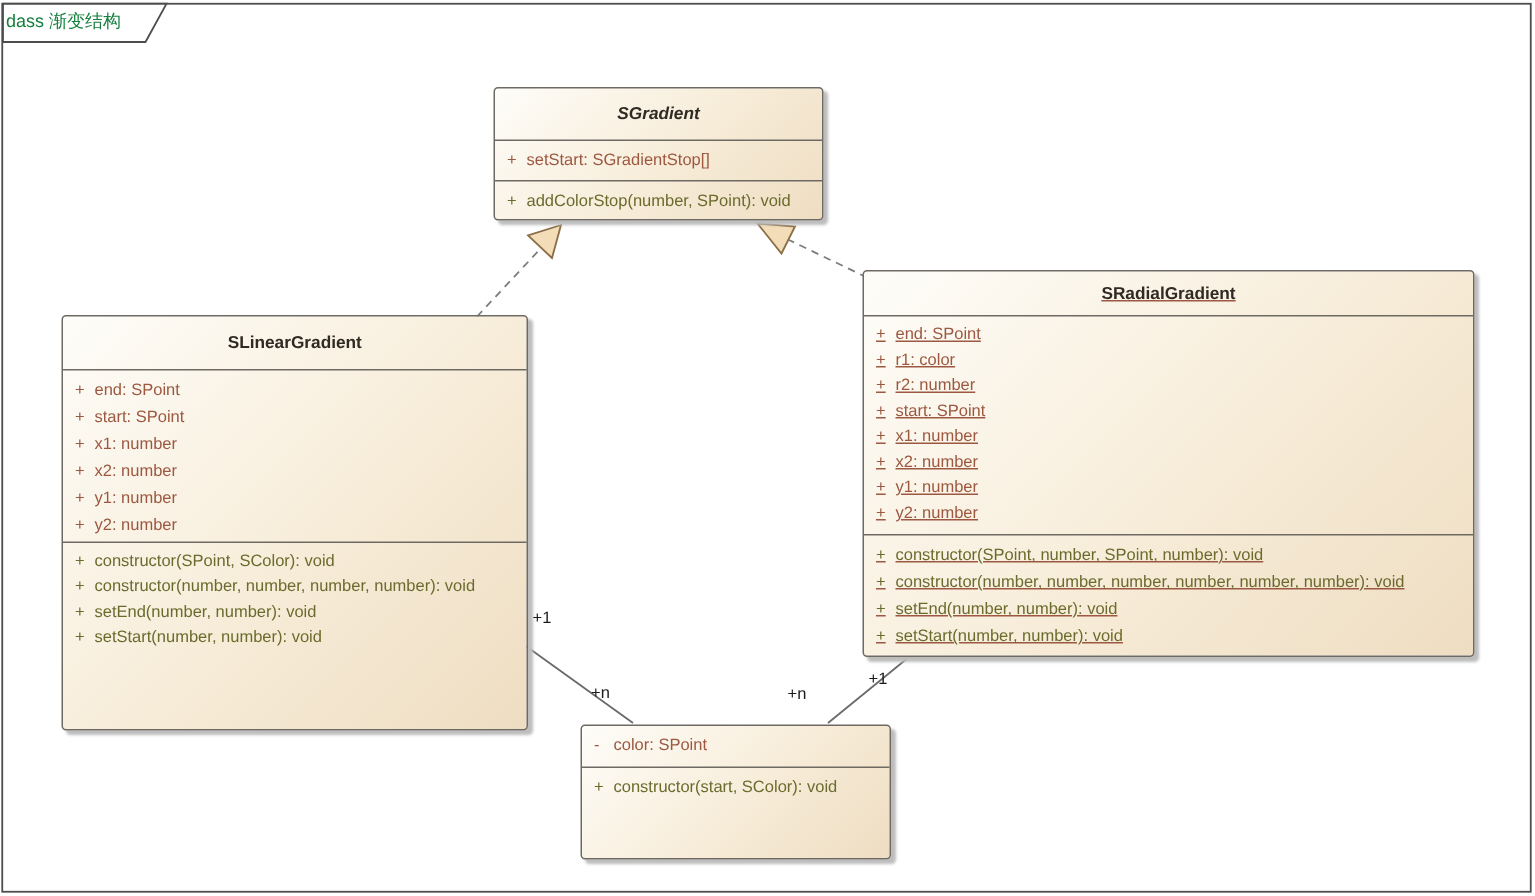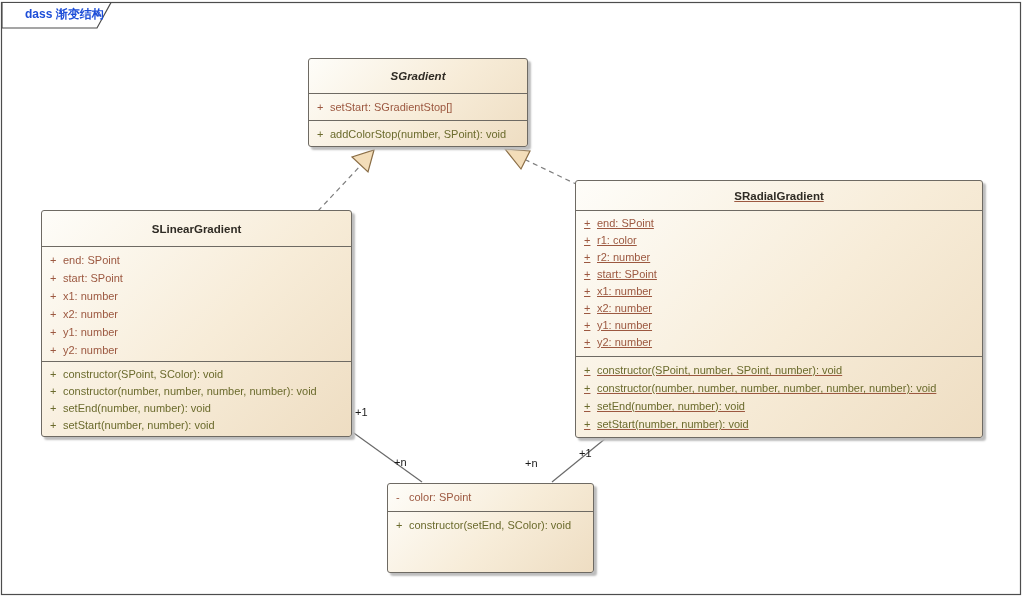--- a/index.html
+++ b/index.html
@@ -39,21 +39,21 @@
   .compartment.attrs{border-bottom:1px solid var(--border);color:var(--attr);}
   .compartment.methods{color:var(--method);flex:1 1 auto;}
   .member-row{display:flex;line-height:18px;white-space:nowrap;}
   .lh17 .member-row{line-height:17px;}
   .member-row .vis{flex:0 0 21px;padding-left:8px;box-sizing:border-box;}
   .member-row .mtext{flex:1 1 auto;padding-right:3px;}
   .mult-label{
     position:absolute;z-index:3;font-size:11px;color:var(--label);line-height:13px;
   }
   #frame-tab-label{
-    position:absolute;left:25px;top:6px;z-index:3;font-size:12px;font-weight:bold;color:#1d4ed8;
+    position:absolute;left:4px;top:6px;z-index:3;font-size:12px;font-weight:normal;color:#15803d;
     white-space:nowrap;
   }
   .dashed-line{stroke:var(--line);stroke-width:1.2;stroke-dasharray:5 4;fill:none;}
   .solid-line{stroke:#6a6a6a;stroke-width:1.2;fill:none;}
   .tri{fill:var(--arrow-fill);stroke:var(--arrow-border);stroke-width:1.2;}
   .frame-stroke{fill:none;stroke:#4d4d4d;stroke-width:1.2;}
   .tab-shape{fill:#ffffff;stroke:#4d4d4d;stroke-width:1.2;}
 </style>
 </head>
 <body>
@@ -80,37 +80,37 @@
       <line class="solid-line" x1="351" y1="431" x2="422" y2="482"></line>
     </g>
 
     <g>
       <line class="solid-line" x1="606" y1="438" x2="552" y2="482"></line>
     </g>
   </svg>
 
   <div id="frame-tab-label">dass 渐变结构</div>
 
-  <div class="uml-class" style="left:308px;top:58px;width:220px;height:89px;">
+  <div class="uml-class" style="left:329px;top:58px;width:220px;height:89px;">
     <div class="uml-title abstract" style="height:35px;">SGradient</div>
     <div class="compartment attrs" style="height:27px;">
         <div class="member-row">
           <span class="vis">+</span>
           <span class="mtext">setStart: SGradientStop[]</span>
         </div>
       </div>
     <div class="compartment methods">
         <div class="member-row">
           <span class="vis">+</span>
           <span class="mtext">addColorStop(number, SPoint): void</span>
         </div>
       </div>
   </div>
 
-  <div class="uml-class" style="left:41px;top:210px;width:311px;height:227px;">
+  <div class="uml-class" style="left:41px;top:210px;width:311px;height:277px;">
     <div class="uml-title" style="height:36px;">SLinearGradient</div>
     <div class="compartment attrs" style="height:115px;">
         <div class="member-row">
           <span class="vis">+</span>
           <span class="mtext">end: SPoint</span>
         </div>
         <div class="member-row">
           <span class="vis">+</span>
           <span class="mtext">start: SPoint</span>
         </div>
@@ -210,21 +210,21 @@
   <div class="uml-class" style="left:387px;top:483px;width:207px;height:90px;">
     <div class="compartment attrs" style="height:28px;">
         <div class="member-row">
           <span class="vis">-</span>
           <span class="mtext">color: SPoint</span>
         </div>
       </div>
     <div class="compartment methods">
         <div class="member-row">
           <span class="vis">+</span>
-          <span class="mtext">constructor(setEnd, SColor): void</span>
+          <span class="mtext">constructor(start, SColor): void</span>
         </div>
       </div>
   </div>
 
   <span class="mult-label" style="left:355px;top:406px;">+1</span>
   <span class="mult-label" style="left:394px;top:456px;">+n</span>
   <span class="mult-label" style="left:579px;top:447px;">+1</span>
   <span class="mult-label" style="left:525px;top:457px;">+n</span>
 
 </div>

